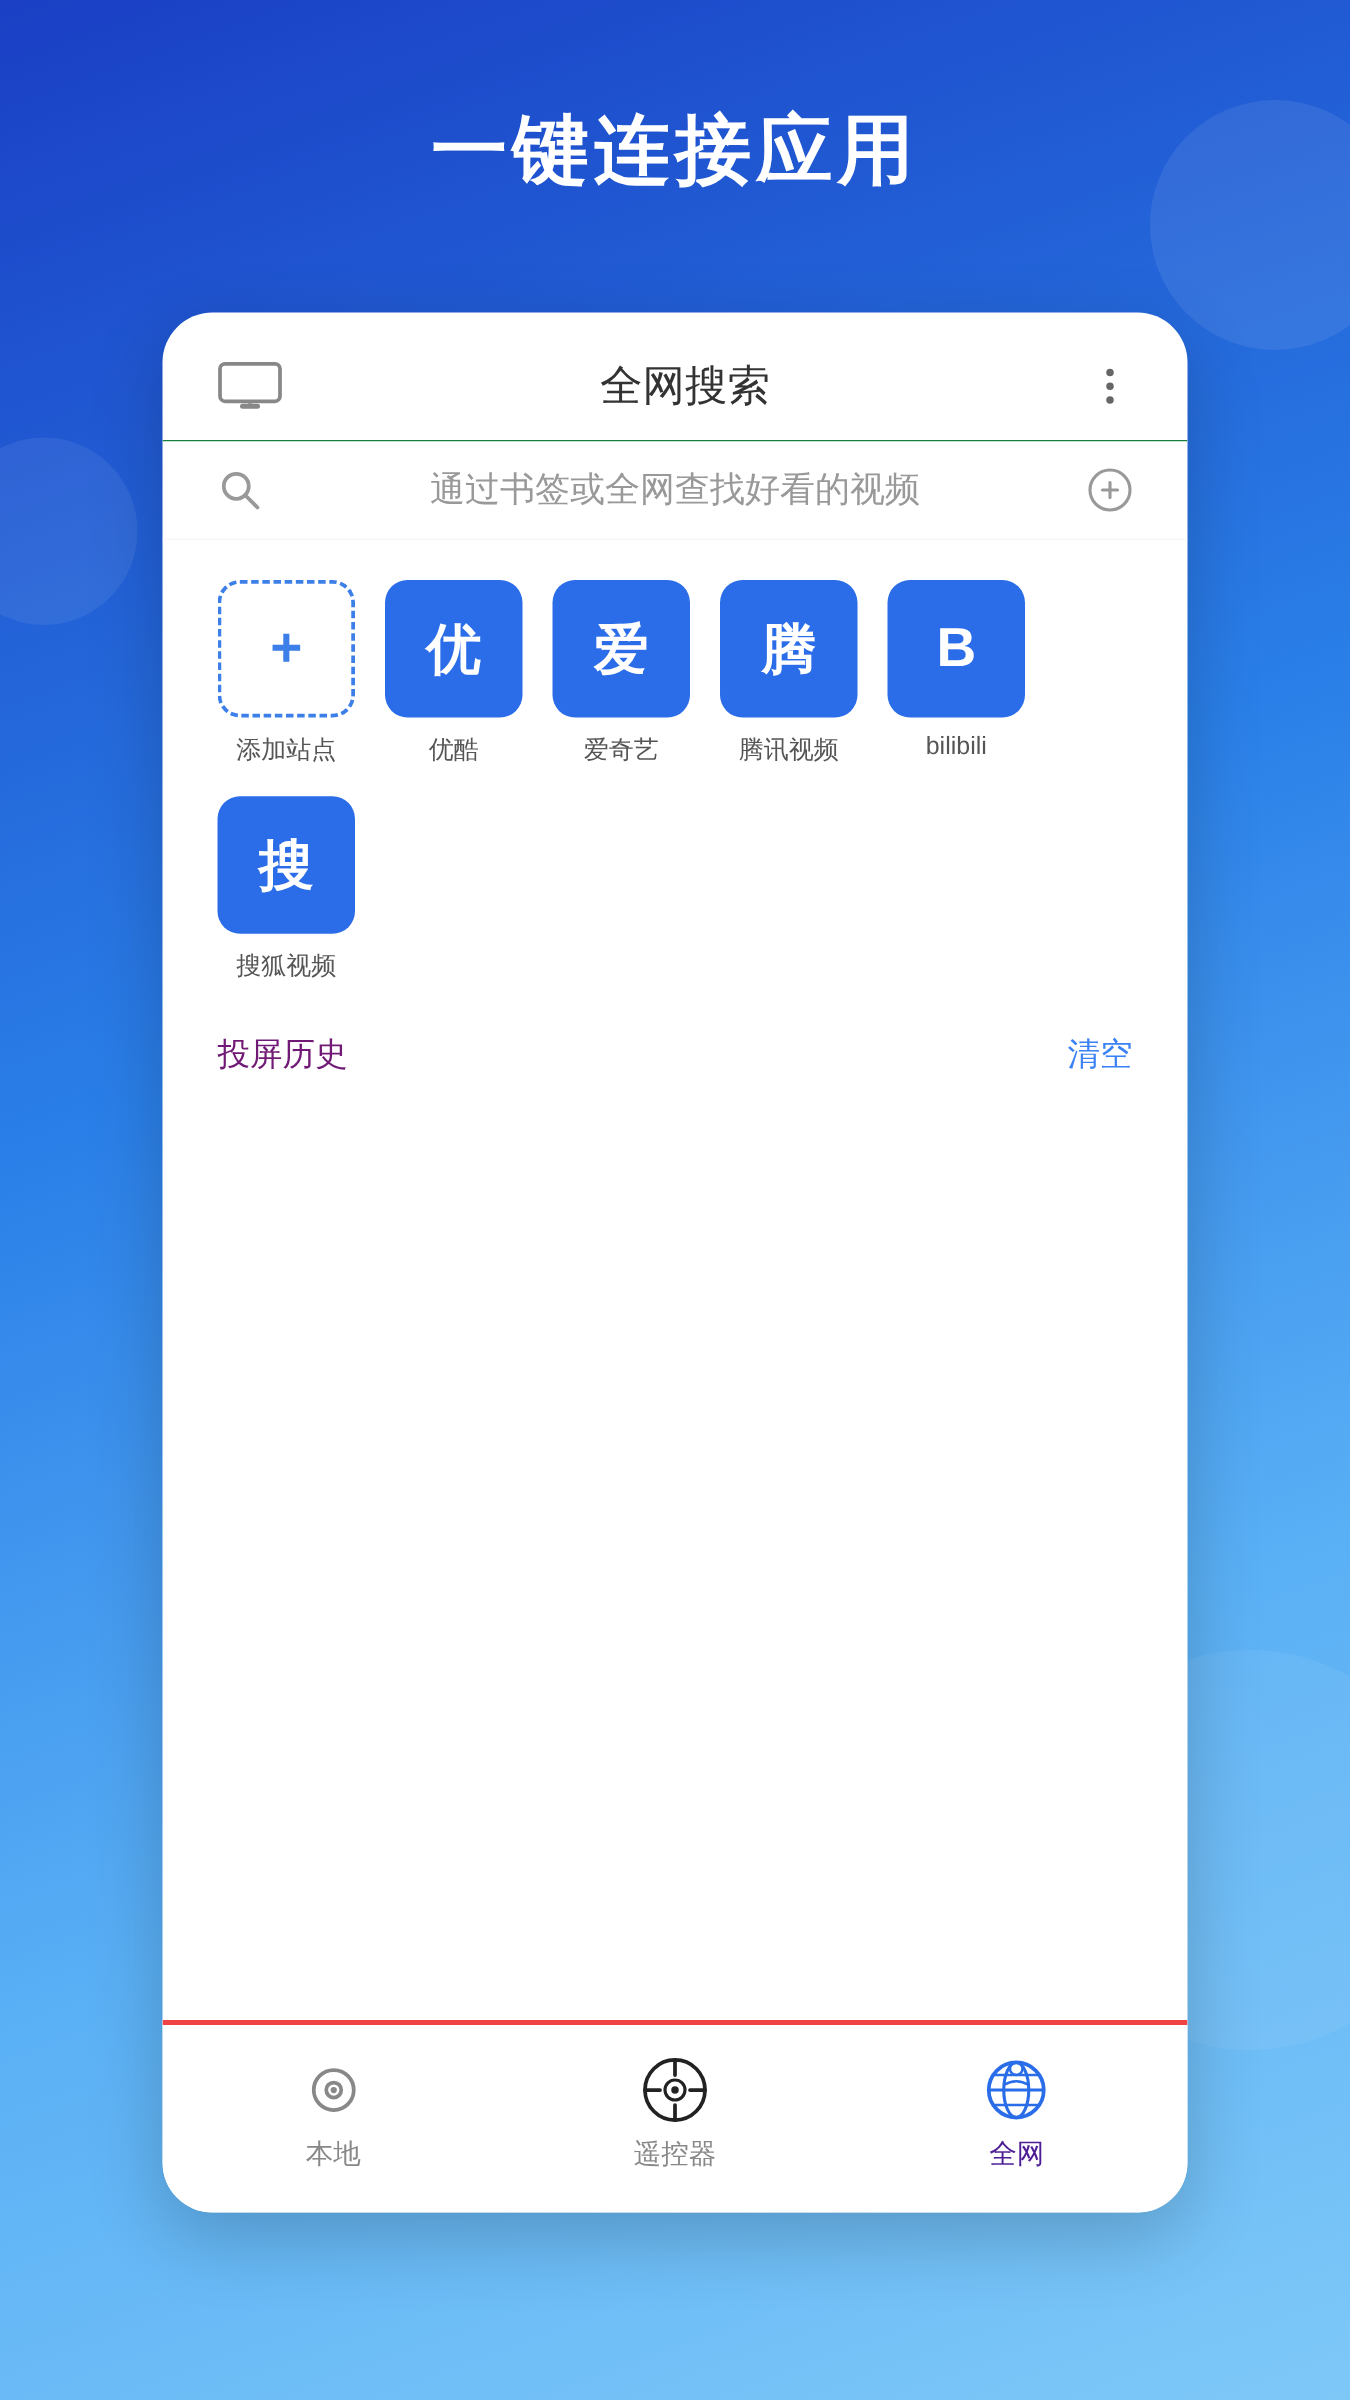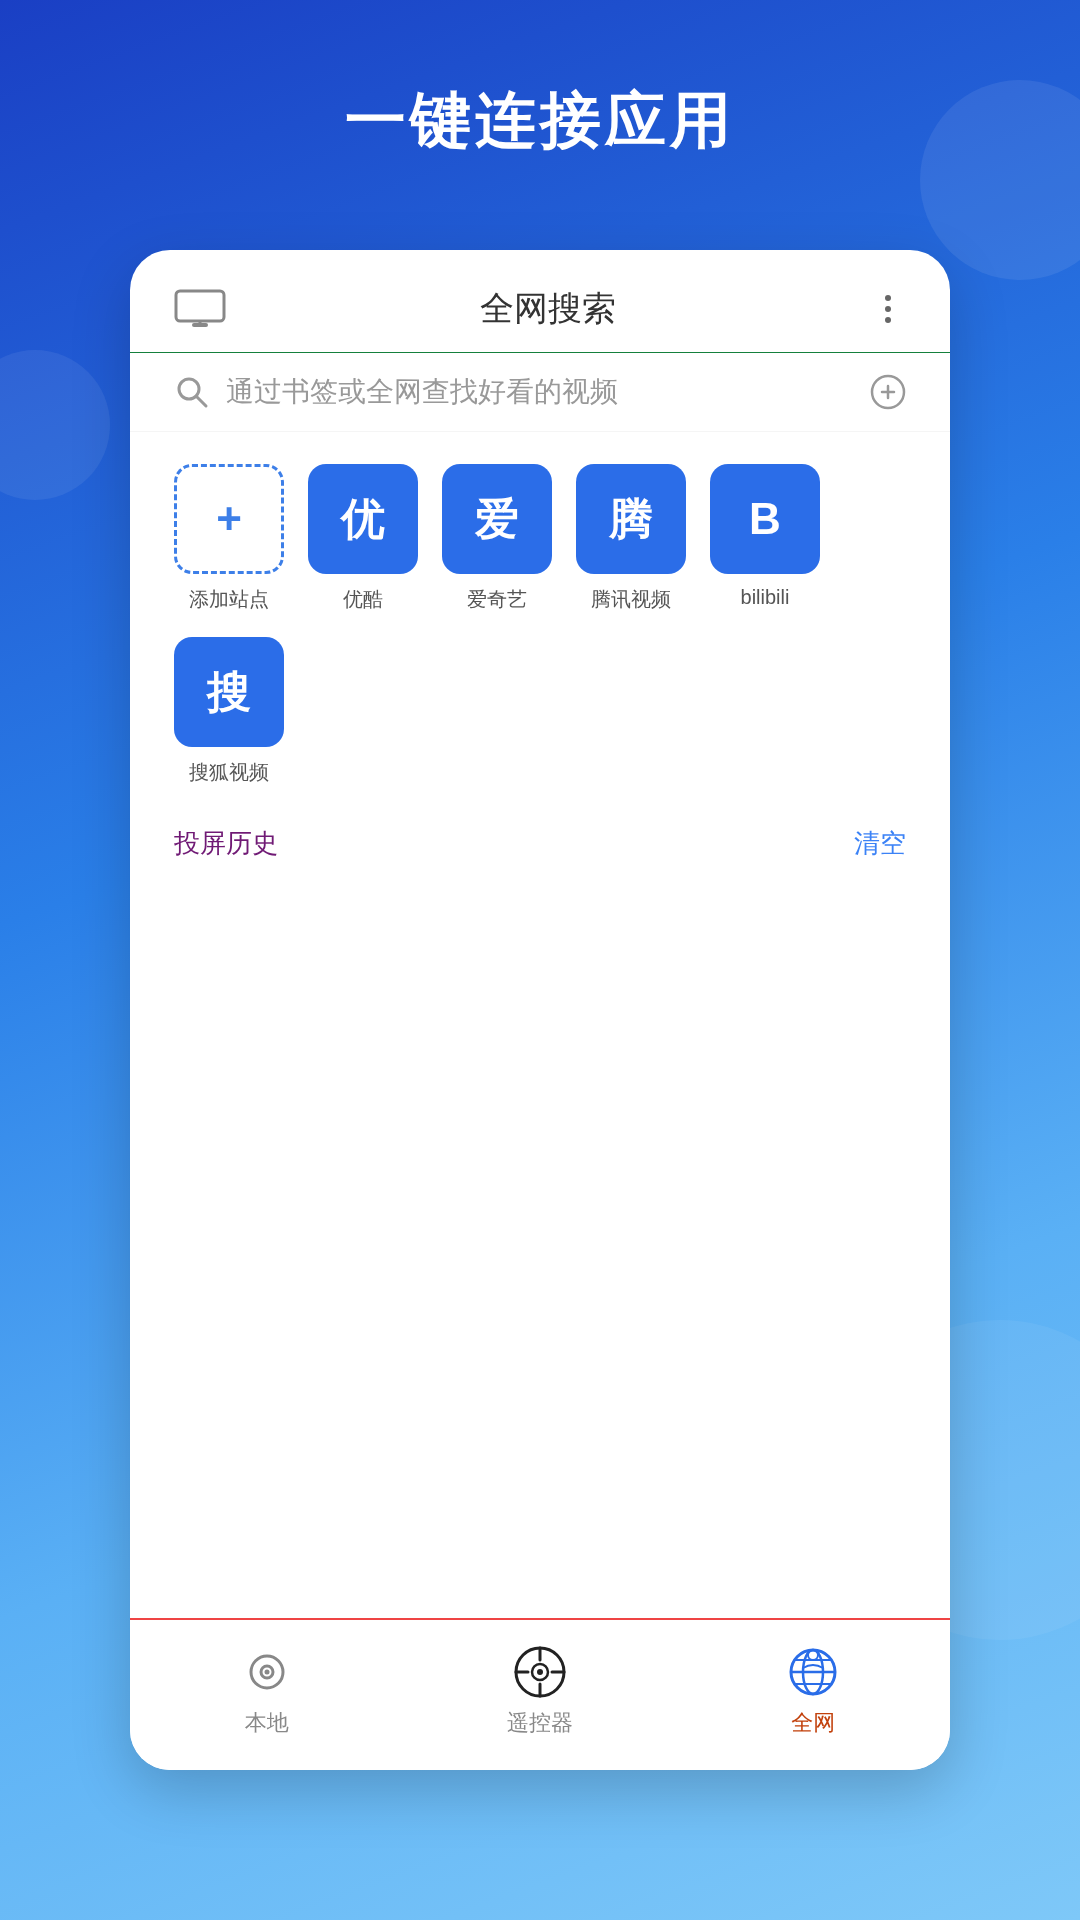--- a/index.html
+++ b/index.html
@@ -115,22 +115,23 @@
       height: 6px;
       border-radius: 50%;
       background: #666;
     }
 
     
     .search-bar {
       display: flex;
       align-items: center;
       padding: 20px 44px;
-      gap: 16px;
+      gap: 34px;
       border-bottom: 1px solid #f5f5f5;
+      text-align: center;
     }
 
     .search-icon-wrap {
       width: 36px;
       height: 36px;
       flex-shrink: 0;
     }
 
     .search-placeholder {
       flex: 1;
@@ -215,21 +216,21 @@
     .empty-area {
       flex: 1;
     }
 
     
     .bottom-nav {
       display: flex;
       justify-content: space-around;
       align-items: center;
       padding: 24px 0 32px;
-      border-top: 2px solid #ef4444;
+      border-top: 4px solid #ef4444;
       background: white;
     }
 
     .nav-item {
       display: flex;
       flex-direction: column;
       align-items: center;
       gap: 8px;
       cursor: pointer;
       min-width: 120px;
@@ -242,21 +243,21 @@
       align-items: center;
       justify-content: center;
     }
 
     .nav-label {
       font-size: 22px;
       color: #888;
     }
 
     .nav-label.active {
-      color: #c2410c;
+      color: #4c1d95;
     }
 
     
     svg {
       overflow: visible;
     }
   </style>
 </head>
 <body>
 

